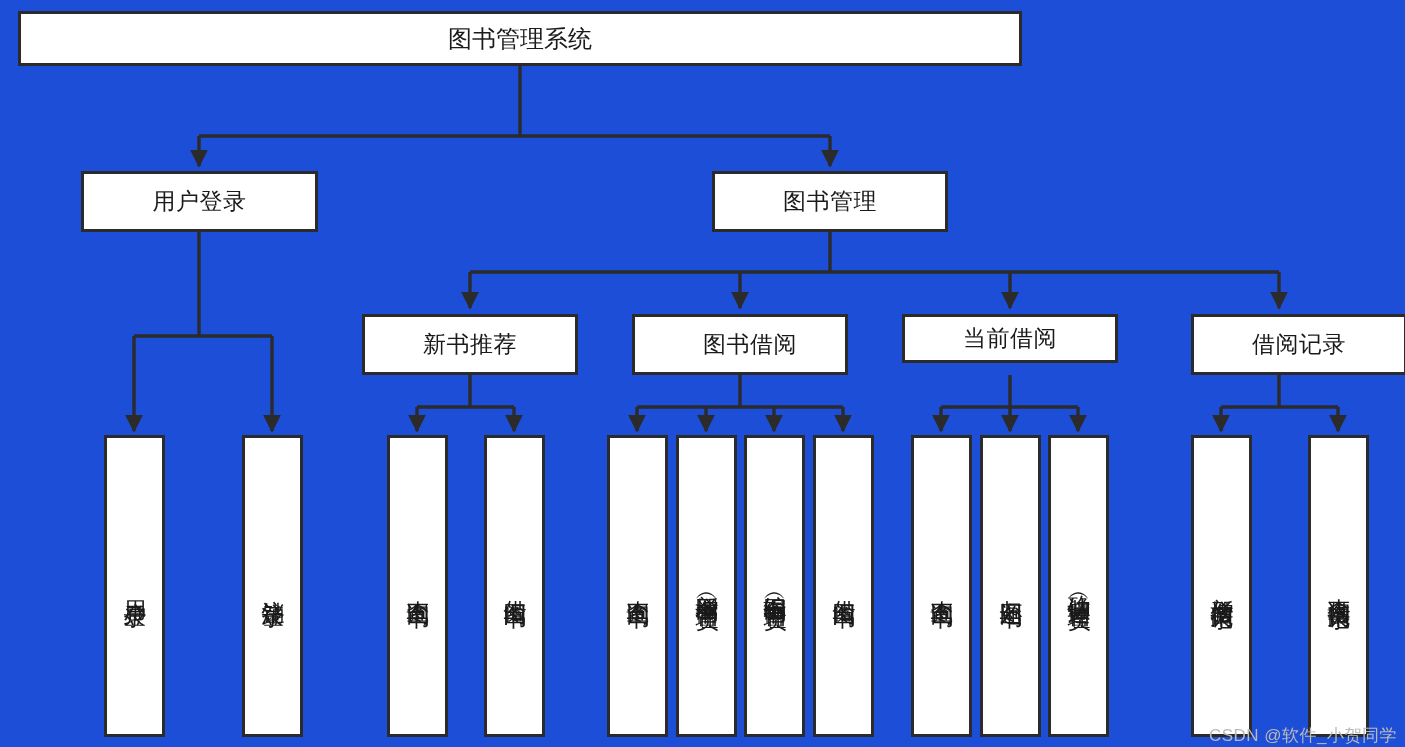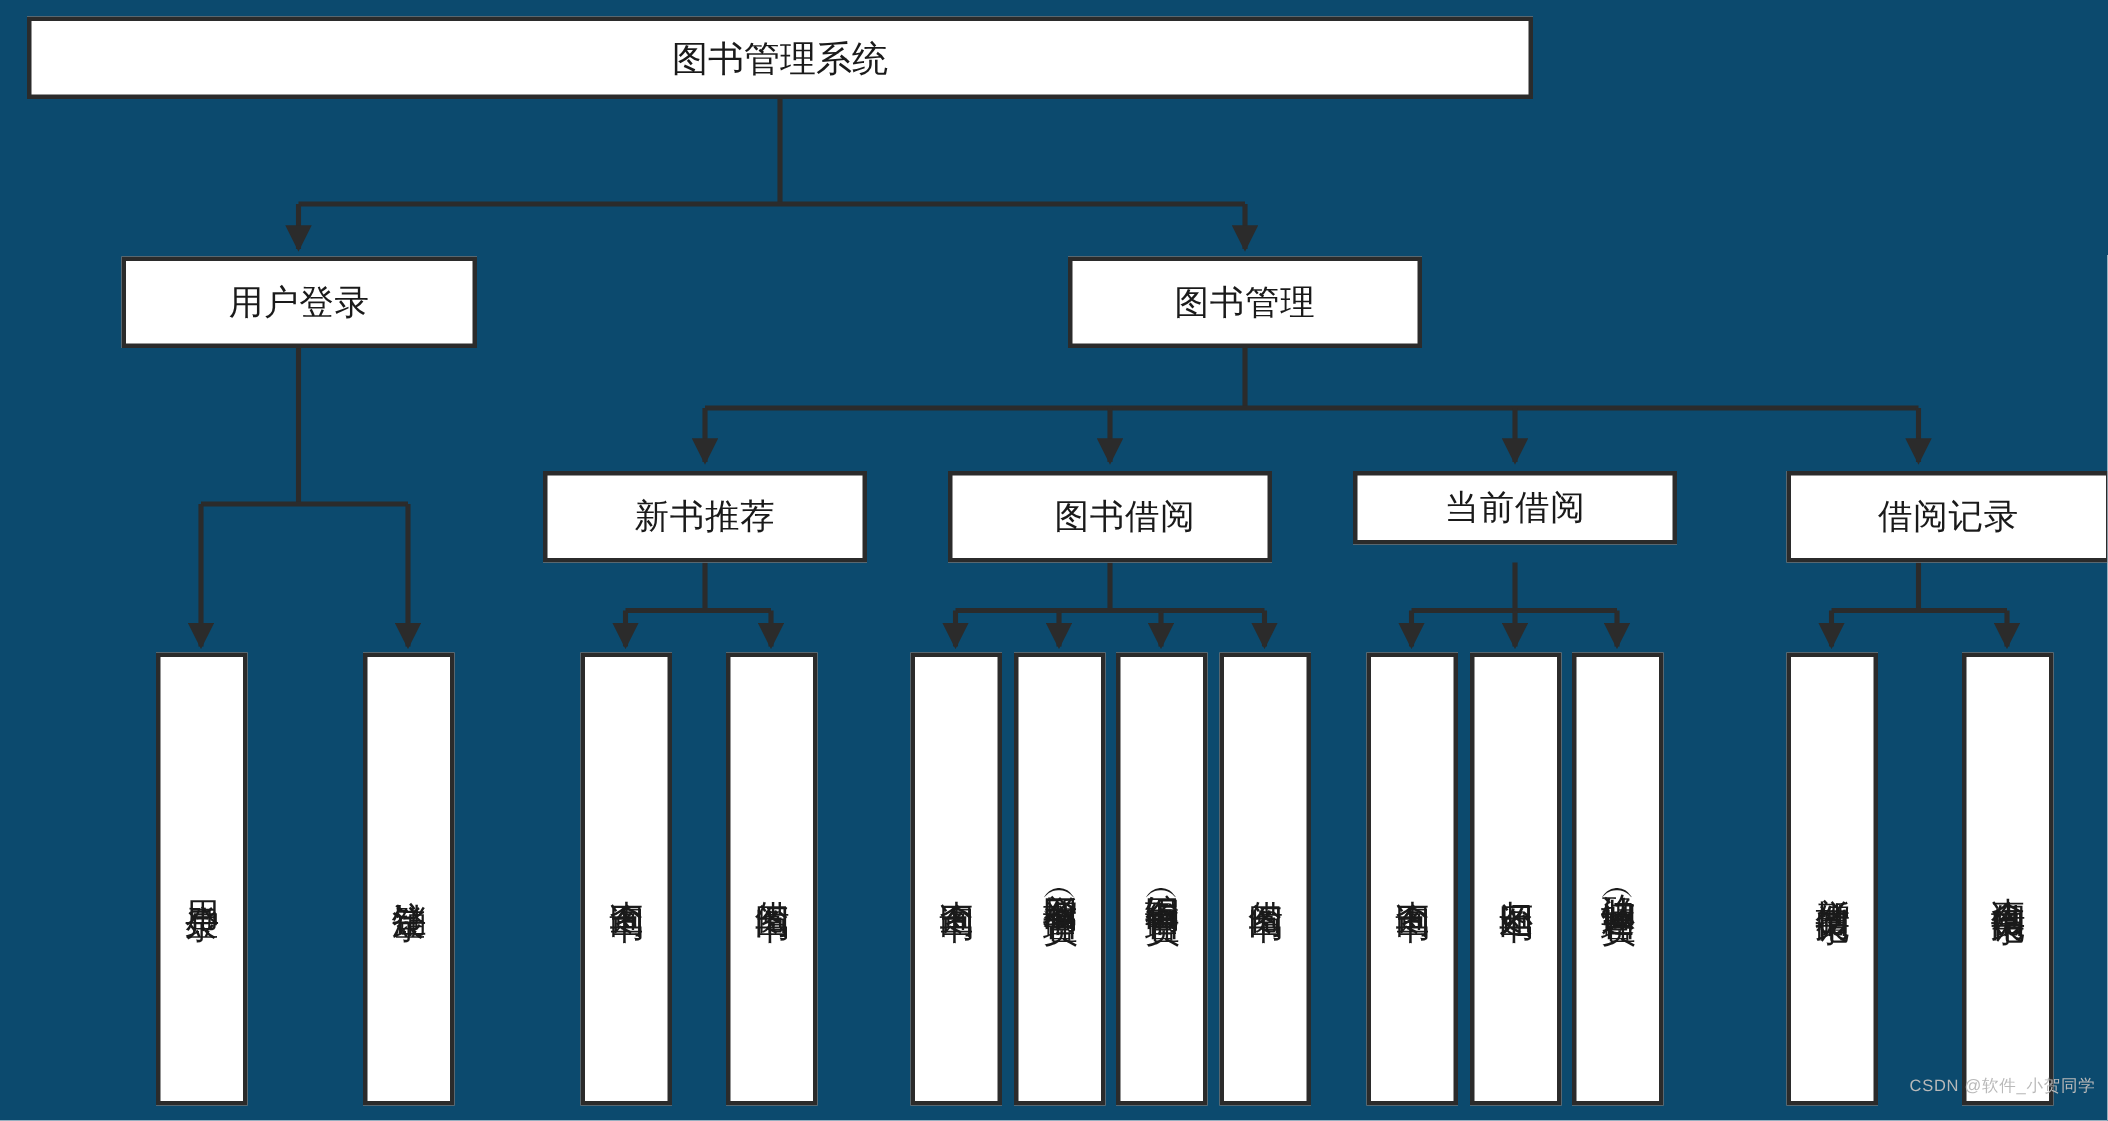--- a/index.html
+++ b/index.html
@@ -7,21 +7,21 @@
     padding: 0;
     background: #ffffff;
   }
   body {
     font-family: "Liberation Sans", "DejaVu Sans", sans-serif;
   }
   #canvas {
     position: relative;
     width: 1405px;
     height: 747px;
-    background: #0c4a6e;
+    background: #1d4ed8;
     overflow: hidden;
   }
   svg.links {
     position: absolute;
     left: 0;
     top: 0;
     width: 1405px;
     height: 747px;
     pointer-events: none;
   }
@@ -53,22 +53,22 @@
   }
   .node.v .vtext {
     writing-mode: vertical-rl;
     text-orientation: upright;
     white-space: normal;
     display: block;
   }
   .watermark {
     position: absolute;
     right: 8px;
-    bottom: 16px;
-    font-size: 11px;
+    bottom: 0;
+    font-size: 17px;
     color: #b9b9b9;
     letter-spacing: 0.5px;
     white-space: nowrap;
   }
 </style>
 </head>
 <body>
 
 <div id="canvas">
 

